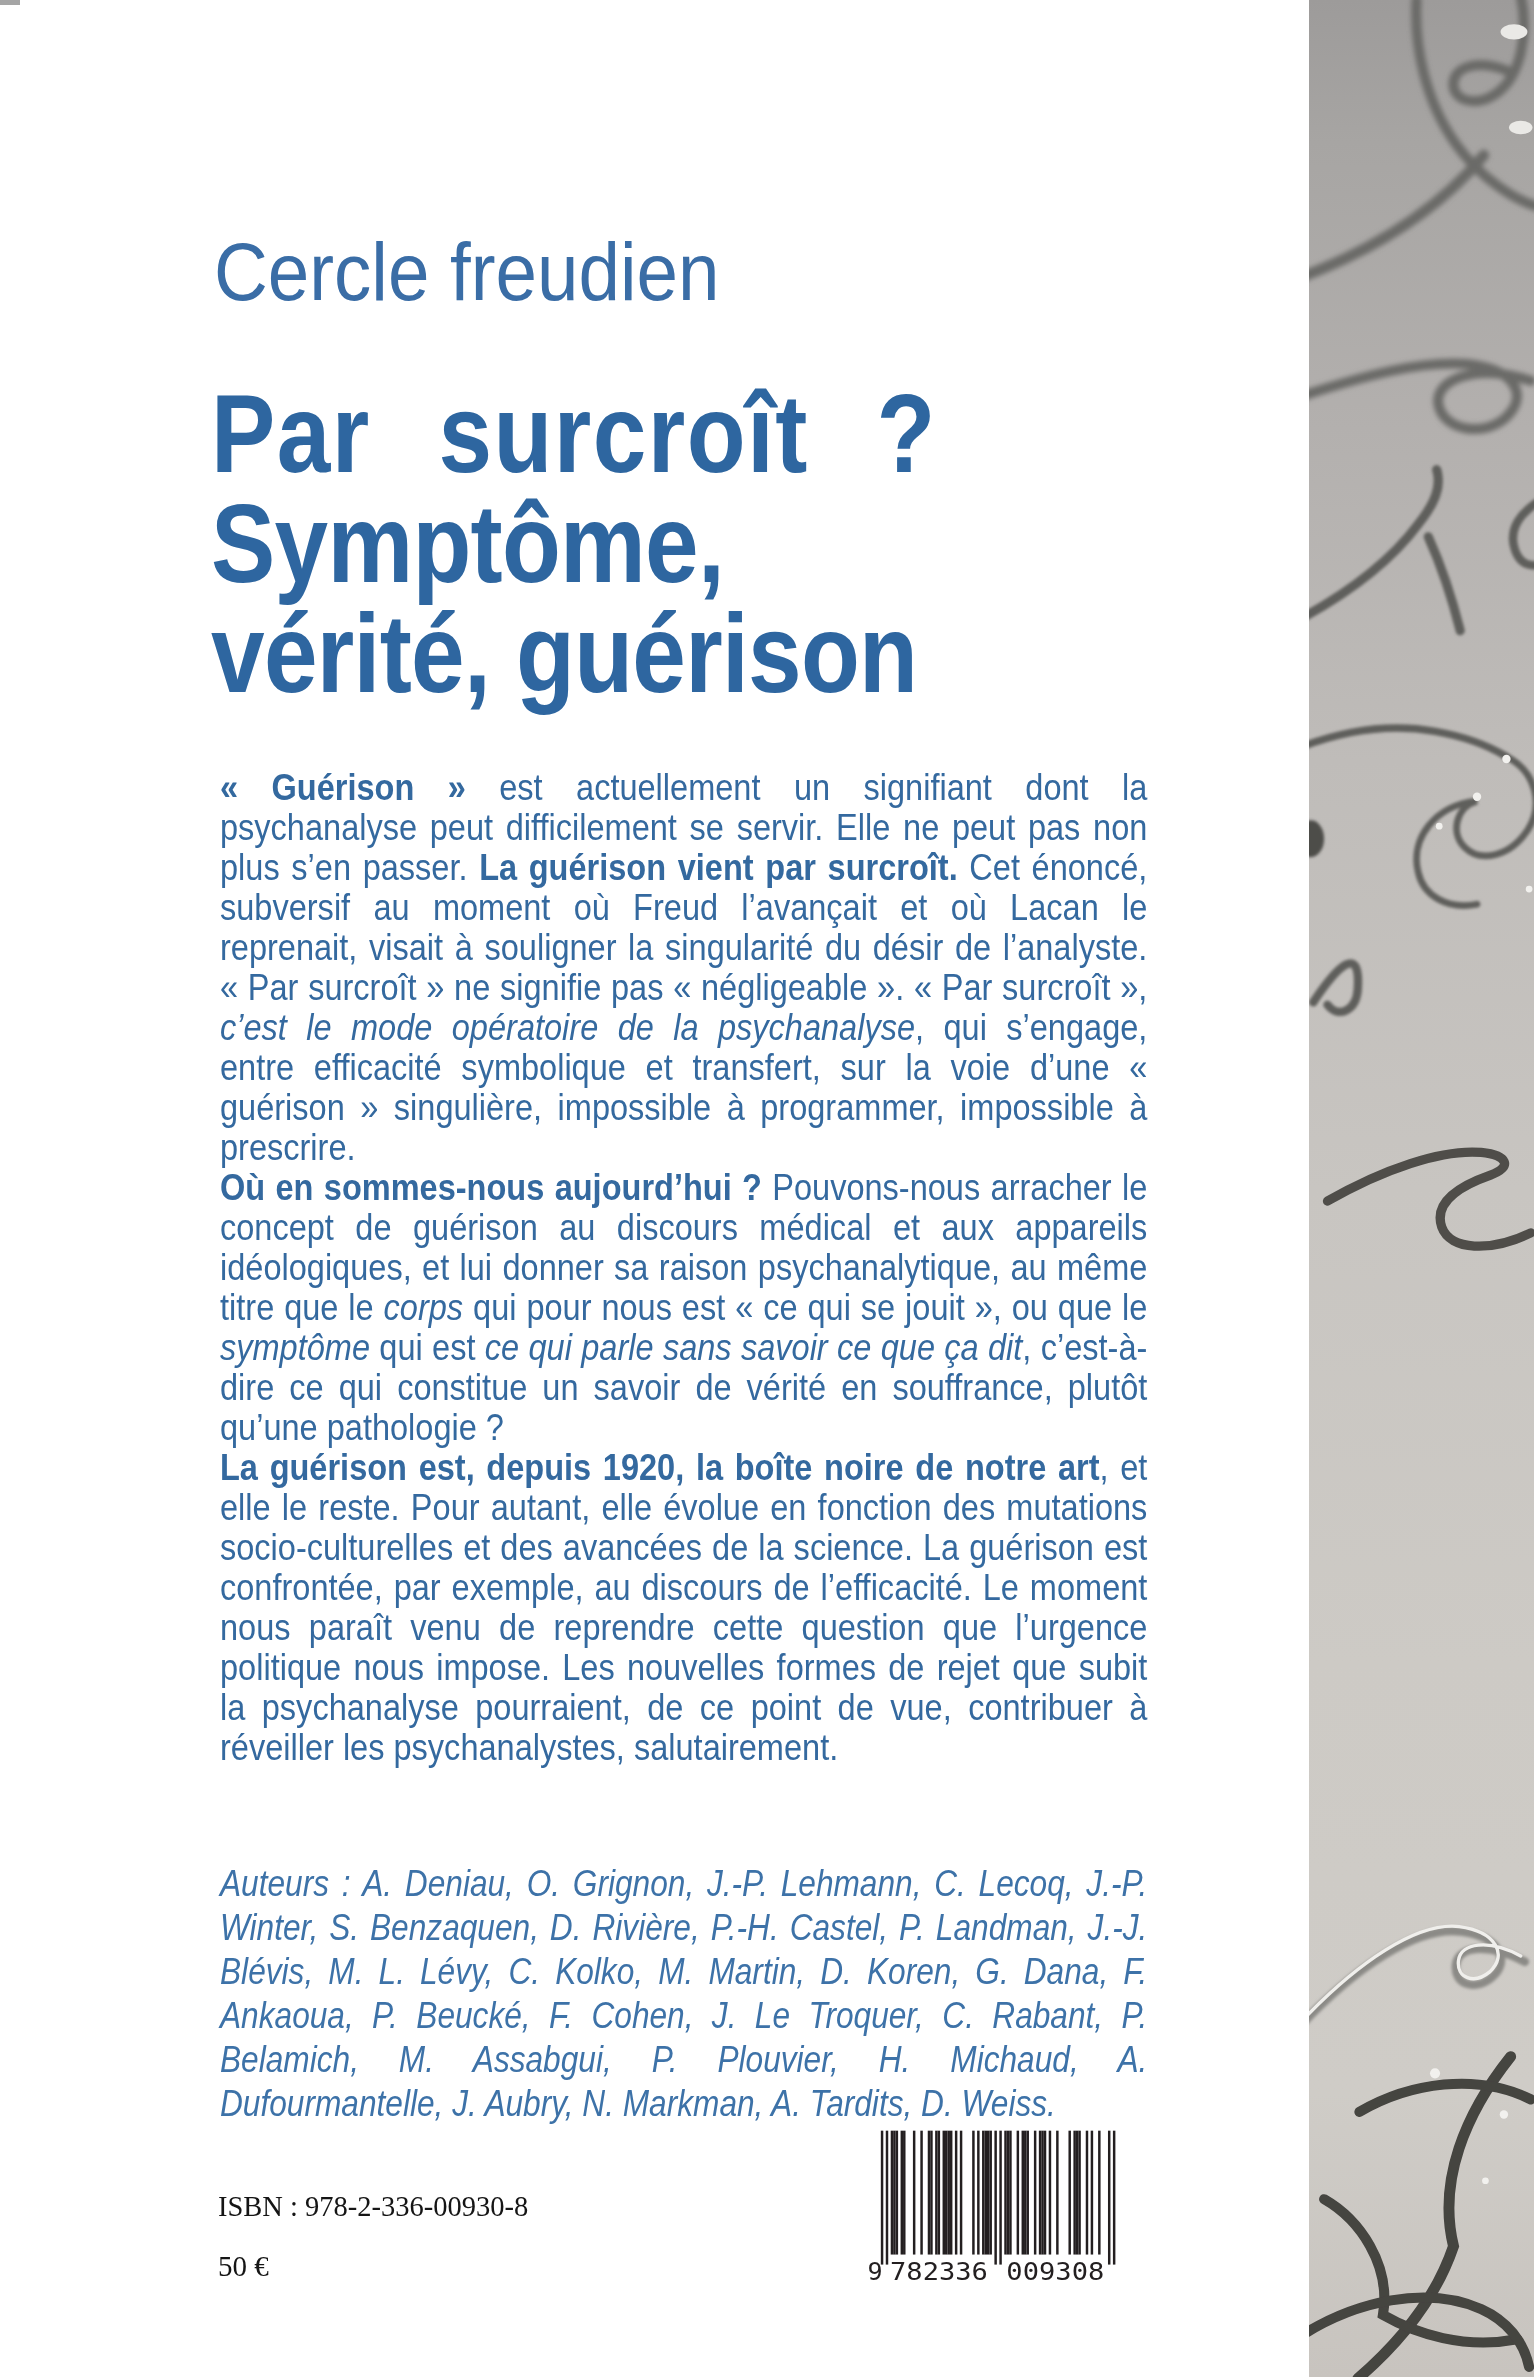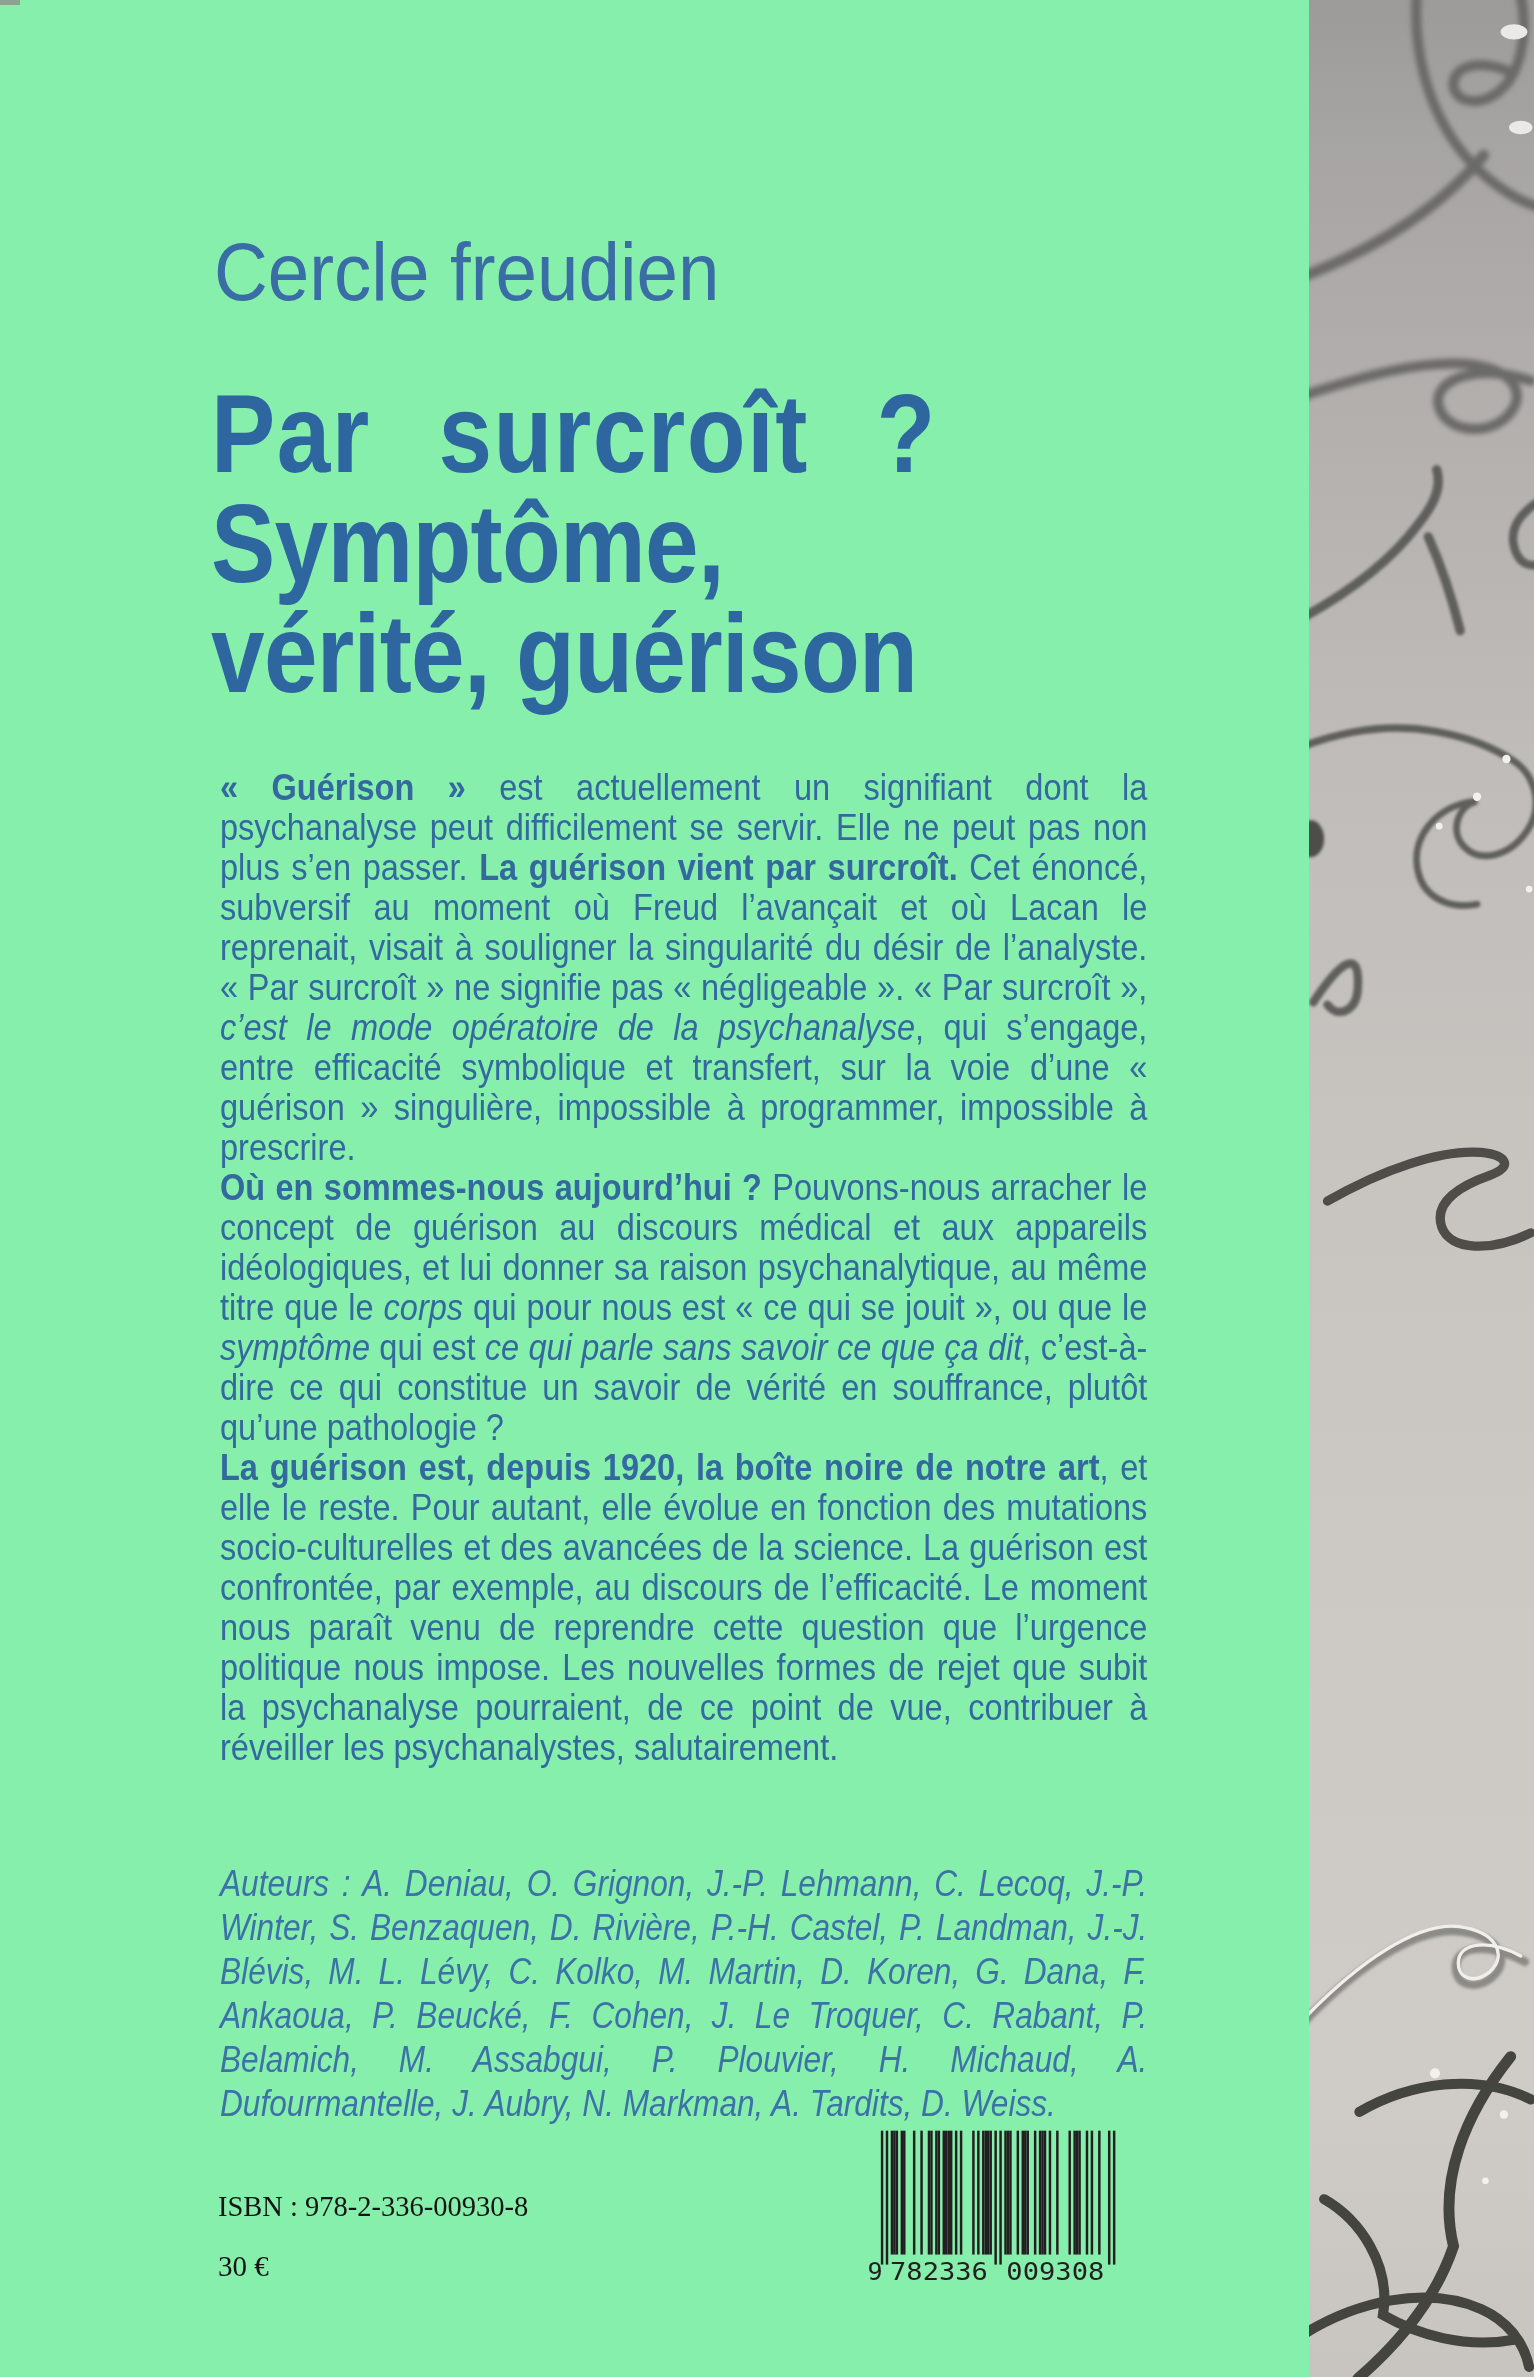--- a/index.html
+++ b/index.html
@@ -1,16 +1,16 @@
 <!DOCTYPE html>
 <html style="font-size:13.4px"><head>
 <meta charset="utf-8">
 <style>
   html,body{margin:0;padding:0;background:#e8e8e8;}
-  #page{position:relative;width:1534px;height:2377px;background:#86efac;overflow:hidden;
+  #page{position:relative;width:1534px;height:2377px;background:#ffffff;overflow:hidden;
         font-family:"Liberation Sans",sans-serif;}
   .smudge{position:absolute;left:0;top:0;width:20px;height:5px;background:#8f8f8f;opacity:.8;}
 
   .imprint{position:absolute;left:214px;top:232px;font-size:81px;line-height:1;
            color:#3a6da6;white-space:nowrap;transform:scaleX(.92);transform-origin:left top;}
 
   .title{position:absolute;left:211px;top:379px;width:1191px;color:#2e66a0;font-weight:bold;
          font-size:112px;line-height:110px;letter-spacing:-0.8px;
          transform:scaleX(.86);transform-origin:left top;white-space:nowrap;}
   .title .l1{word-spacing:46px;letter-spacing:1.7px;}
@@ -52,21 +52,21 @@
 
   <div class="body-text" id="body-text">
       <p><span class="seg-b">« Guérison » </span><span>est actuellement un signifiant dont la psychanalyse peut difficilement se servir. Elle ne peut pas non plus s’en passer. </span><span class="seg-b">La guérison vient par surcroît. </span><span>Cet énoncé, subversif au moment où Freud l’avançait et où Lacan le reprenait, visait à souligner la singularité du désir de l’analyste. « Par surcroît » ne signifie pas « négligeable ». « Par surcroît », </span><span class="seg-i">c’est le mode opératoire de la psychanalyse</span><span>, qui s’engage, entre efficacité symbolique et transfert, sur la voie d’une « guérison » singulière, impossible à programmer, impossible à prescrire.</span></p>
       <p><span class="seg-b">Où en sommes-nous aujourd’hui ? </span><span>Pouvons-nous arracher le concept de guérison au discours médical et aux appareils idéologiques, et lui donner sa raison psychanalytique, au même titre que le </span><span class="seg-i">corps</span><span> qui pour nous est « ce qui se jouit », ou que le </span><span class="seg-i">symptôme</span><span> qui est </span><span class="seg-i">ce qui parle sans savoir ce que ça dit</span><span>, c’est-à-dire ce qui constitue un savoir de vérité en souffrance, plutôt qu’une pathologie ?</span></p>
       <p><span class="seg-b">La guérison est, depuis 1920, la boîte noire de notre art</span><span>, et elle le reste. Pour autant, elle évolue en fonction des mutations socio-culturelles et des avancées de la science. La guérison est confrontée, par exemple, au discours de l’efficacité. Le moment nous paraît venu de reprendre cette question que l’urgence politique nous impose. Les nouvelles formes de rejet que subit la psychanalyse pourraient, de ce point de vue, contribuer à réveiller les psychanalystes, salutairement.</span></p>
     </div>
 
   <div class="authors">Auteurs : A. Deniau, O. Grignon, J.-P. Lehmann, C. Lecoq, J.-P. Winter, S. Benzaquen, D. Rivière, P.-H. Castel, P. Landman, J.-J. Blévis, M. L. Lévy, C. Kolko, M. Martin, D. Koren, G. Dana, F. Ankaoua, P. Beucké, F. Cohen, J. Le Troquer, C. Rabant, P. Belamich, M. Assabgui, P. Plouvier, H. Michaud, A. Dufourmantelle, J. Aubry, N. Markman, A. Tardits, D. Weiss.</div>
 
   <div class="isbn">ISBN : 978-2-336-00930-8</div>
-  <div class="price">30 €</div>
+  <div class="price">50 €</div>
 
   <svg class="barcode" id="barcode-svg" viewBox="0 0 312 184">
       <rect x="16.00" y="2" width="2.95" height="160" fill="#231f20"></rect>
       <rect x="21.90" y="2" width="2.95" height="160" fill="#231f20"></rect>
       <rect x="27.80" y="2" width="2.95" height="148" fill="#231f20"></rect>
       <rect x="30.75" y="2" width="2.95" height="148" fill="#231f20"></rect>
       <rect x="33.70" y="2" width="2.95" height="148" fill="#231f20"></rect>
       <rect x="39.60" y="2" width="2.95" height="148" fill="#231f20"></rect>
       <rect x="42.55" y="2" width="2.95" height="148" fill="#231f20"></rect>
       <rect x="54.35" y="2" width="2.95" height="148" fill="#231f20"></rect>

